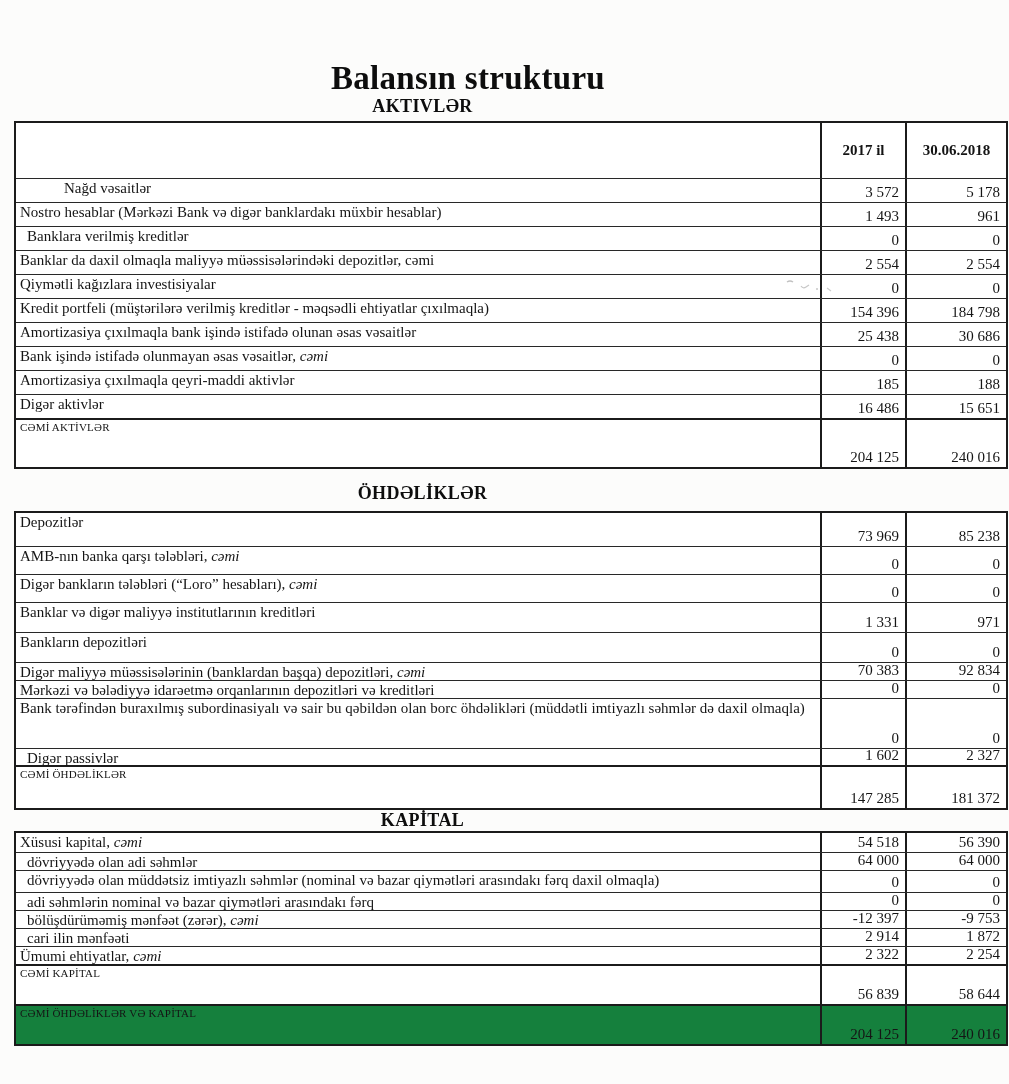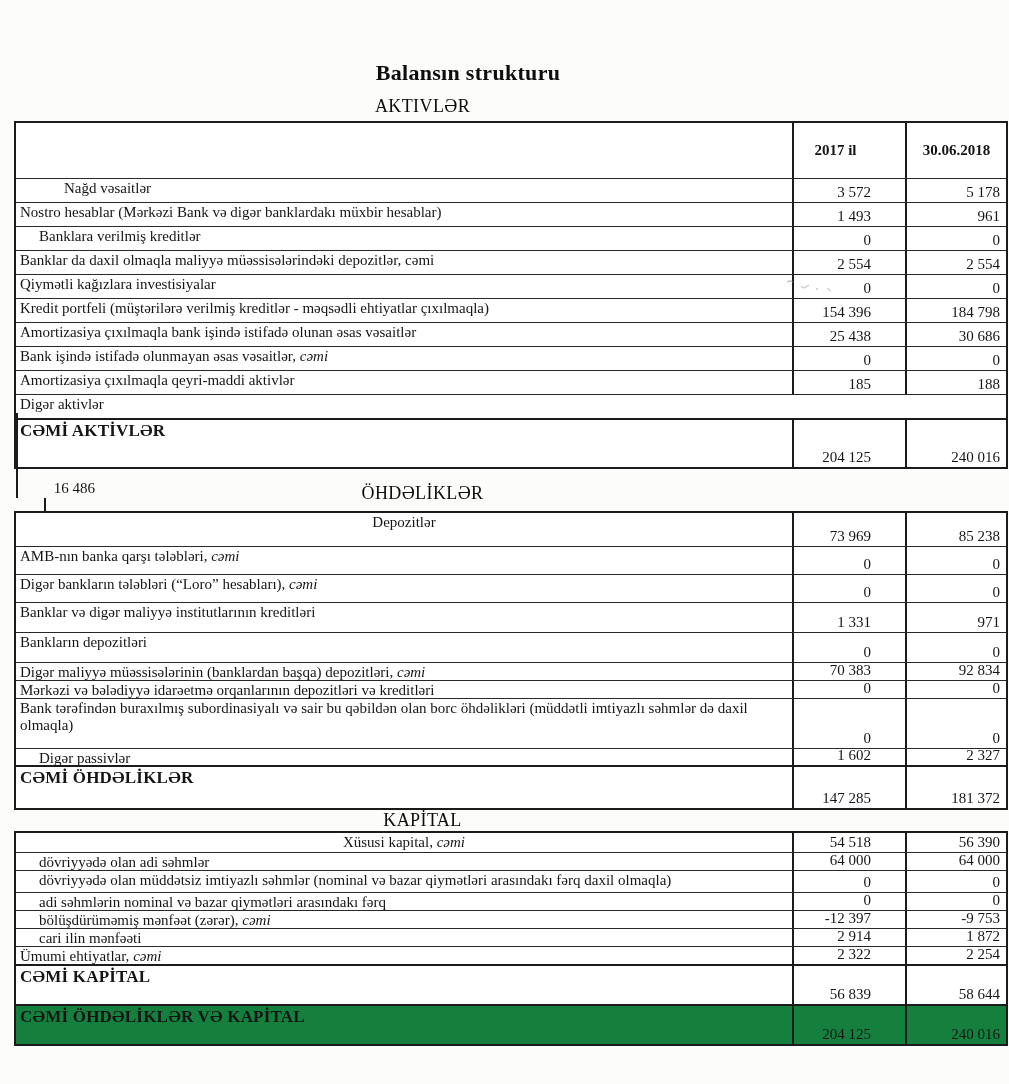--- a/index.html
+++ b/index.html
@@ -8,27 +8,27 @@
     background:#fcfcfb;
     font-family:"Liberation Serif", serif;
     color:#151515;
     overflow:hidden;
   }
   .page { position:relative; width:1009px; height:1084px; }
 
   .doc-title {
     position:absolute; top:60px; left:0; width:936px;
     margin:0; text-align:center;
-    font-size:22px; font-weight:bold; color:#0d0d0d;
+    font-size:33px; font-weight:bold; color:#0d0d0d;
     letter-spacing:0.3px;
   }
   .section-heading {
     position:absolute; left:0; width:845px;
     margin:0; text-align:center;
-    font-size:18px; font-weight:normal; color:#0d0d0d;
+    font-size:18px; font-weight:bold; color:#0d0d0d;
     letter-spacing:0.4px;
   }
   #heading-aktivler   { top:96px;  }
   #heading-ohdelikler { top:483px; }
   #heading-kapital    { top:810px; }
 
   .tbl {
     position:absolute; left:14px; width:994px;
     border:2.4px solid #1b1b1b;
     background:#ffffff;
@@ -36,43 +36,43 @@
   }
   #table-aktivler   { top:121px; }
   #table-ohdelikler { top:511px; }
   #table-kapital    { top:831px; }
 
   .row {
     display:flex; align-items:stretch;
     border-top:1.5px solid #282828;
     box-sizing:border-box;
   }
-  .row:first-child { border-top:none;text-align:center; }
+  .row:first-child { border-top:none; }
   .row.total { border-top-width:2.2px; border-top-color:#1b1b1b; }
   .row.shaded { background:#15803d; }
 
   .cell { box-sizing:border-box; }
   .cell.label {
     flex:1; min-width:0;
     padding:1px 4px 0 4px;
     font-size:15px; line-height:1.14;
     align-self:flex-start;
   }
-  .cell.label.indent { padding-left:23px; }
-  .row.total .cell.label { font-weight:bold; font-size:17px; letter-spacing:0.2px; }
+  .cell.label.indent { padding-left:11px; }
+  .row.total .cell.label { font-weight:normal; font-size:11px; letter-spacing:0.2px; }
 
   .cell.val {
     width:85px; flex:0 0 85px;
     border-left:2px solid #1b1b1b;
     display:flex; justify-content:flex-end; align-items:flex-end;
     padding:0 6px 1px 2px;
     font-size:15px; line-height:1.05;
     white-space:nowrap;
   }
-  .cell.val.v2 { width:101px; flex:0 0 101px;margin-left:28px; }
+  .cell.val.v2 { width:101px; flex:0 0 101px; }
 
   .header-row { height:55px; }
   .header-row .cell.val {
     align-items:center; justify-content:center;
     font-weight:bold; font-size:15px; padding:0 2px;
   }
 
   .pencil-mark {
     position:absolute; left:783px; top:277px;
     width:54px; height:18px;
@@ -132,21 +132,21 @@
       <div class="row" style="height: 24px;">
         <div class="cell label">Bank işində istifadə olunmayan əsas vəsaitlər, <i>cəmi</i></div>
         <div class="cell val">0</div>
         <div class="cell val v2">0</div>
       </div>
       <div class="row" style="height: 24px;">
         <div class="cell label">Amortizasiya çıxılmaqla qeyri-maddi aktivlər</div>
         <div class="cell val">185</div>
         <div class="cell val v2">188</div>
       </div>
-      <div class="row" style="height: 24px; flex-direction: column;">
+      <div class="row" style="height: 24px;">
         <div class="cell label">Digər aktivlər</div>
         <div class="cell val">16 486</div>
         <div class="cell val v2">15 651</div>
       </div>
       <div class="row total" style="height: 49px;">
         <div class="cell label">CƏMİ AKTİVLƏR</div>
         <div class="cell val">204 125</div>
         <div class="cell val v2">240 016</div>
       </div>
     </div>

